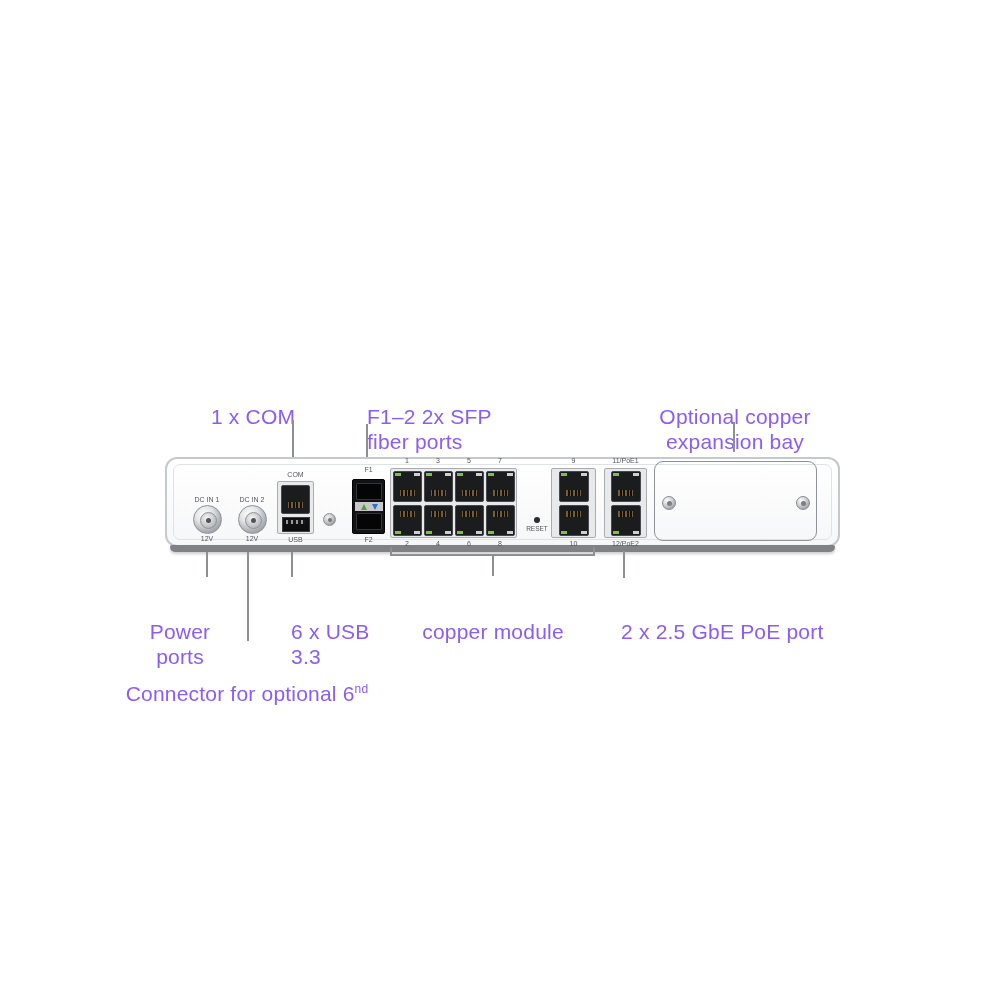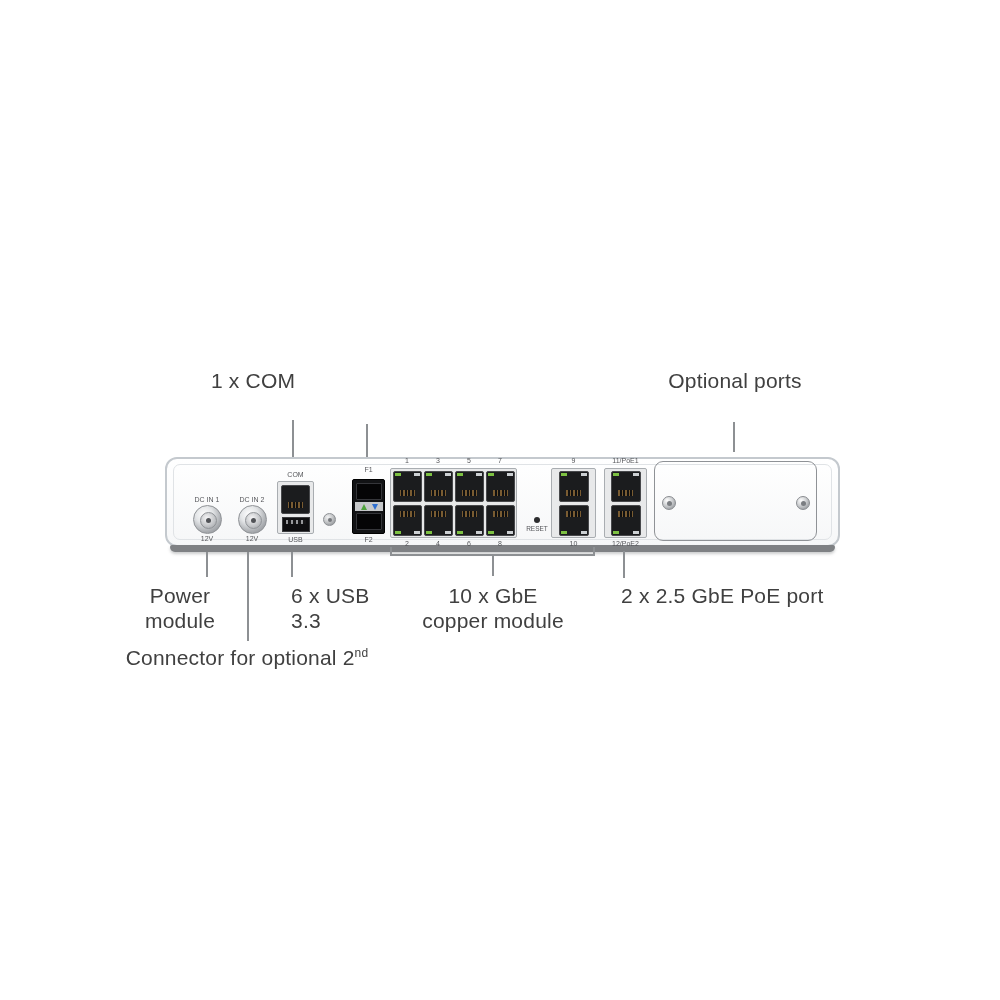--- a/index.html
+++ b/index.html
@@ -2,21 +2,21 @@
 <html><head>
 <meta charset="utf-8">
 <style>
   * { box-sizing: border-box; margin: 0; padding: 0; }
   html, body { background: #ffffff; }
   #stage {
     position: relative; width: 1000px; height: 1000px;
     background: #ffffff; font-family: "Liberation Sans", sans-serif;
     overflow: hidden;
   }
-  .callout { position: absolute; color: #404040; font-size: 21px; line-height: 25px; letter-spacing: 0.2px; }
+  .callout { position: absolute; color: #8b5cf6; font-size: 21px; line-height: 25px; letter-spacing: 0.2px; margin-top: 36px; }
   .tc { text-align: center; }
   .callout sup { font-size: 12px; line-height: 0; vertical-align: super; }
   .vline { position: absolute; width: 2px; background: #8d9093; }
   .hline { position: absolute; height: 2px; background: #8d9093; }
 
   .chassis {
     position: absolute; left: 165px; top: 457px; width: 675px; height: 90px;
     background: linear-gradient(#ffffff, #f6f7f8);
     border: 2px solid #c4c9ce; border-radius: 12px;
   }
@@ -97,22 +97,27 @@
                border-radius: 50%; background: #2b2c2e; }
 </style>
 </head>
 <body>
 
 <div id="stage">
 
   <div class="callout tc" style="left:173px;top:368px;width:160px">
     <div>1 x COM</div>
   </div>
+  <div class="callout" style="left:367px;top:368px">
+    <div>F1–2 2x SFP</div>
+    <div>fiber ports</div>
+  </div>
   <div class="callout tc" style="left:635px;top:368px;width:200px">
-    <div>Optional ports</div>
+    <div>Optional copper</div>
+    <div>expansion bay</div>
   </div>
 
   <div class="vline" style="left:292px;top:420px;height:45px"></div>
   <div class="vline" style="left:366px;top:424px;height:38px"></div>
   <div class="vline" style="left:733px;top:422px;height:30px"></div>
 
   <div class="chassis"></div>
   <div class="chassis-inner"></div>
   <div class="chassis-base"></div>
 
@@ -215,30 +220,29 @@
   <div class="vline" style="left:291px;top:552px;height:25px"></div>
   <div class="vline" style="left:623px;top:551px;height:27px"></div>
 
   <div class="vline" style="left:390px;top:547px;height:9px"></div>
   <div class="vline" style="left:593px;top:547px;height:9px"></div>
   <div class="hline" style="left:390px;top:554px;width:205px"></div>
   <div class="vline" style="left:492px;top:556px;height:20px"></div>
 
   <div class="callout tc" style="left:130px;top:583px;width:100px">
     <div>Power</div>
-    <div>module</div>
+    <div>ports</div>
   </div>
   <div class="callout" style="left:291px;top:583px">
     <div>6 x USB</div>
     <div>3.3</div>
   </div>
   <div class="callout tc" style="left:398px;top:583px;width:190px">
-    <div>10 x GbE</div>
     <div>copper module</div>
   </div>
   <div class="callout" style="left:621px;top:583px">
     <div>2 x 2.5 GbE PoE port</div>
   </div>
   <div class="callout tc" style="left:107px;top:645px;width:280px">
-    <div><span>Connector for optional 2</span><sup>nd</sup></div>
+    <div><span>Connector for optional 6</span><sup>nd</sup></div>
   </div>
 
 </div>
 
 </body></html>

